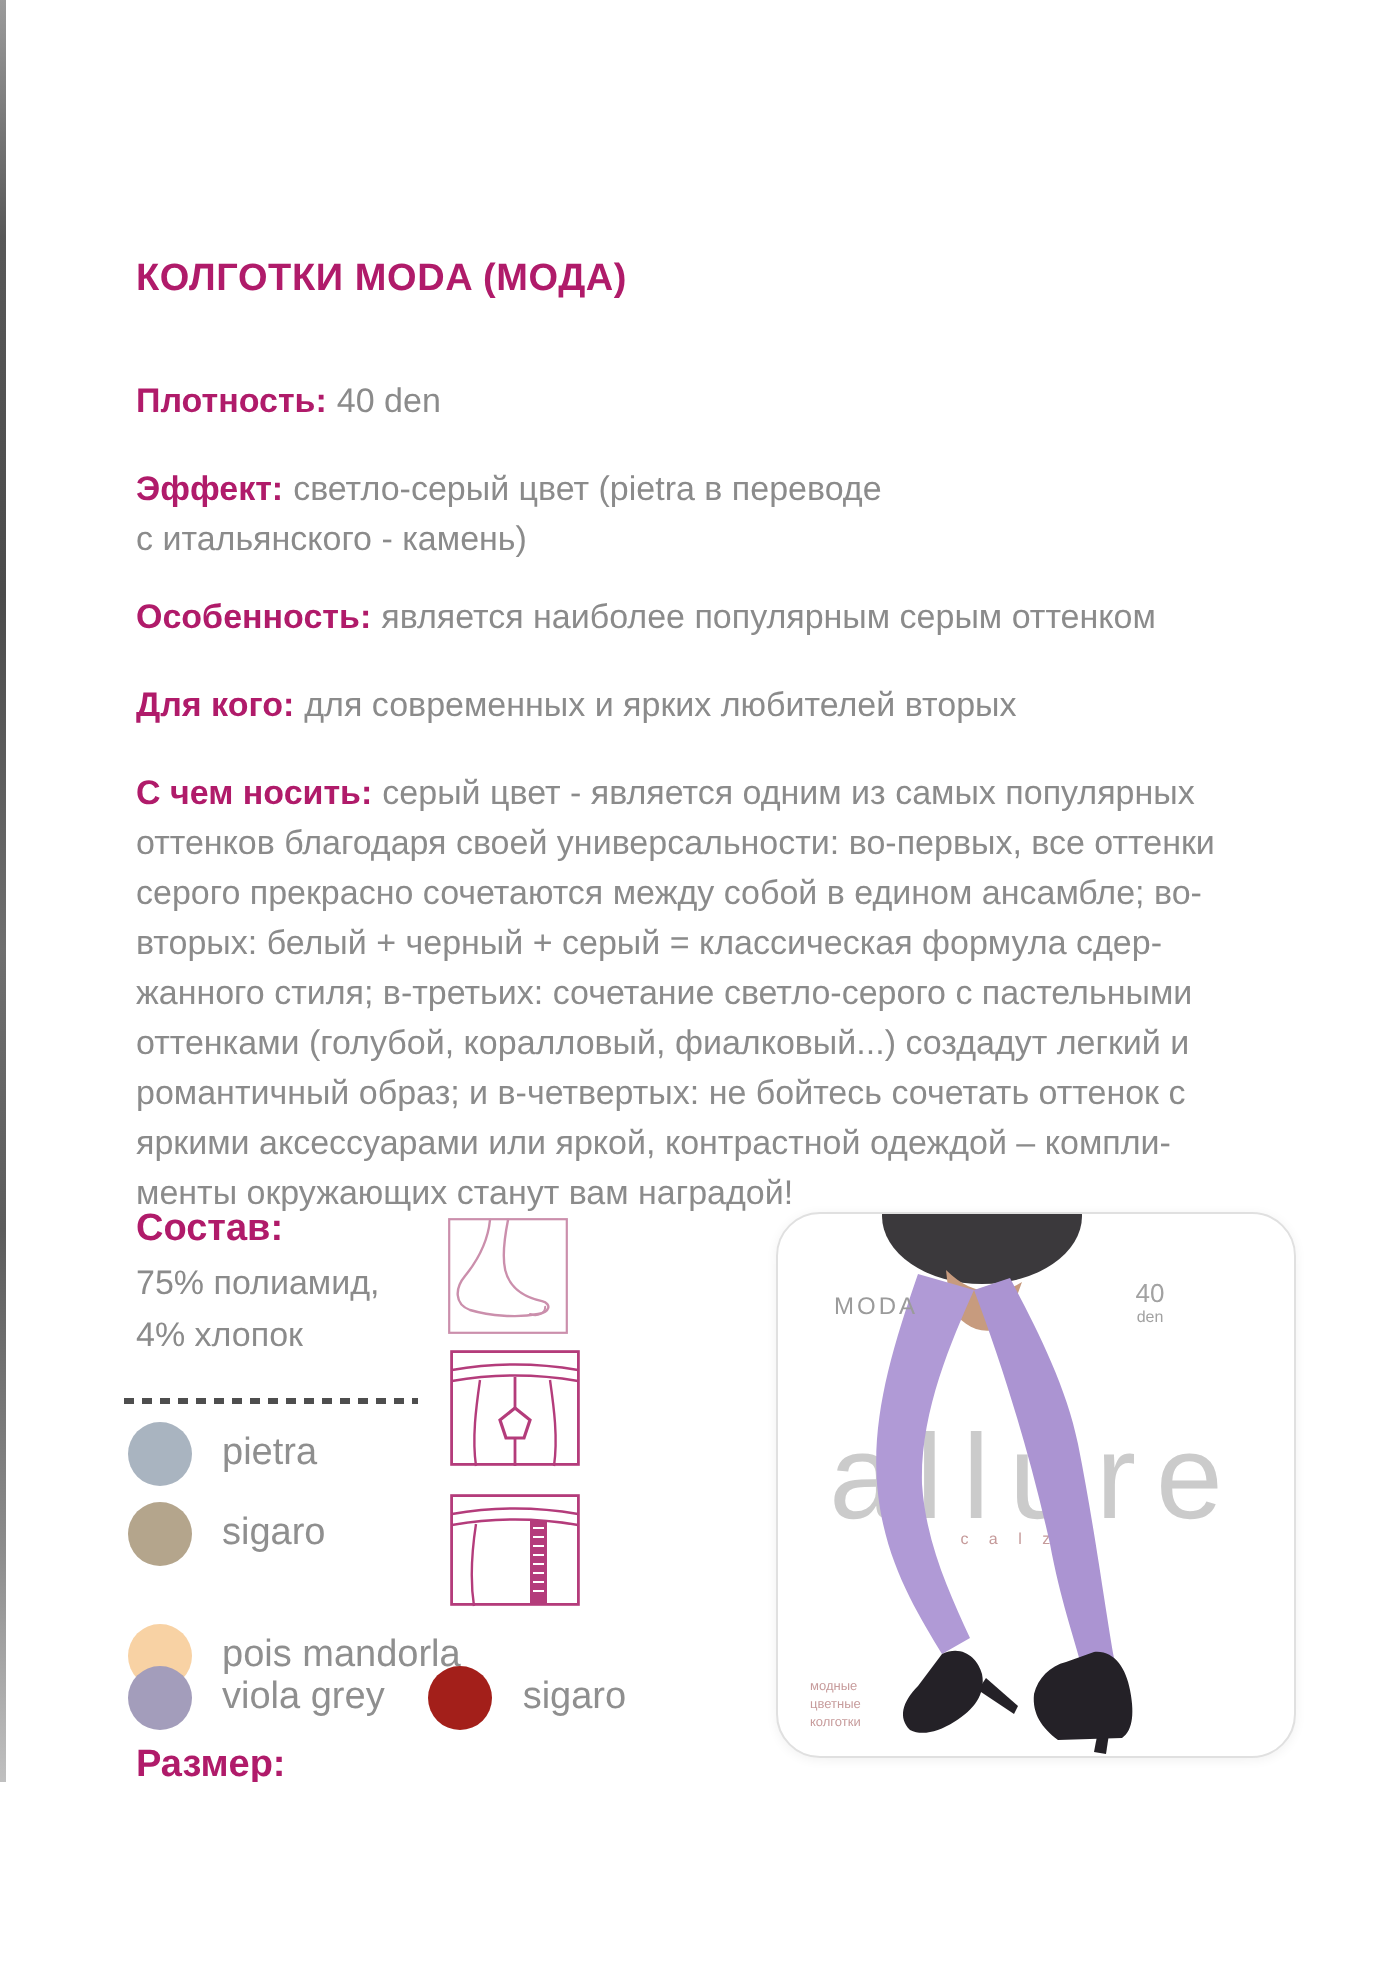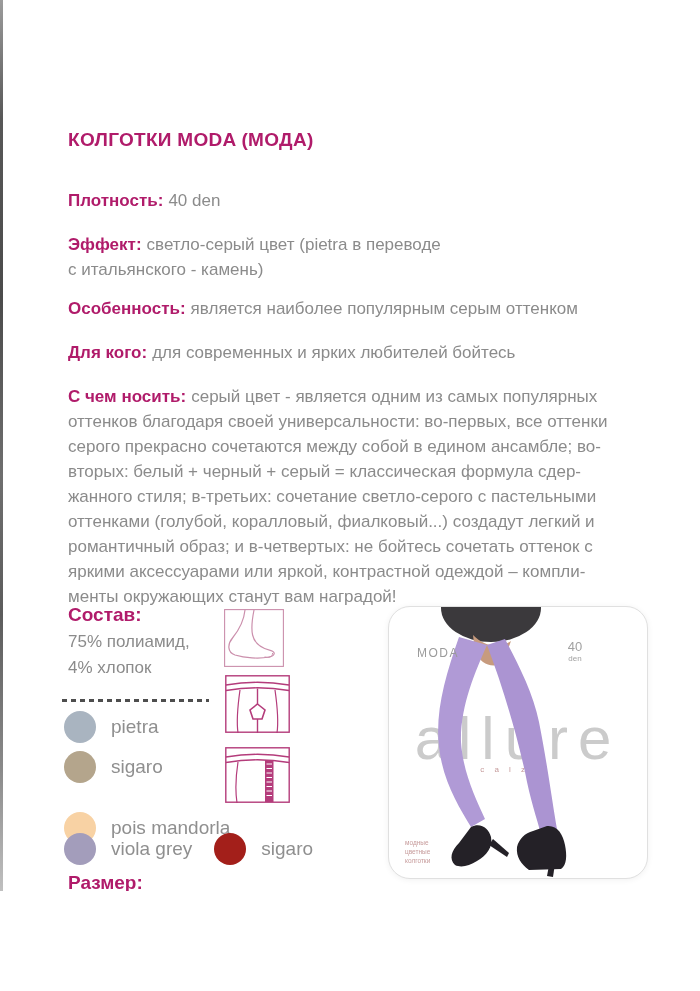--- a/index.html
+++ b/index.html
@@ -65,21 +65,21 @@
   <div class="abs spec" style="top:218px;">
     <span class="lbl">Эффект:</span><span class="val">светло-серый цвет (pietra в переводе
 с итальянского - камень)</span>
   </div>
 
   <div class="abs spec" style="top:282px;">
     <span class="lbl">Особенность:</span><span class="val">является наиболее популярным серым оттенком</span>
   </div>
 
   <div class="abs spec" style="top:326px;">
-    <span class="lbl">Для кого:</span><span class="val">для современных и ярких любителей бойтесь</span>
+    <span class="lbl">Для кого:</span><span class="val">для современных и ярких любителей вторых</span>
   </div>
 
   <div class="abs spec" style="top:370px;">
     <span class="lbl">С чем носить:</span><span class="val">серый цвет - является одним из самых популярных
 оттенков благодаря своей универсальности: во-первых, все оттенки
 серого прекрасно сочетаются между собой в едином ансамбле; во-
 вторых:  белый + черный + серый = классическая формула сдер-
 жанного стиля; в-третьих: сочетание светло-серого с пастельными
 оттенками (голубой, коралловый, фиалковый...)  создадут легкий и
 романтичный образ; и в-четвертых: не бойтесь  сочетать оттенок с

